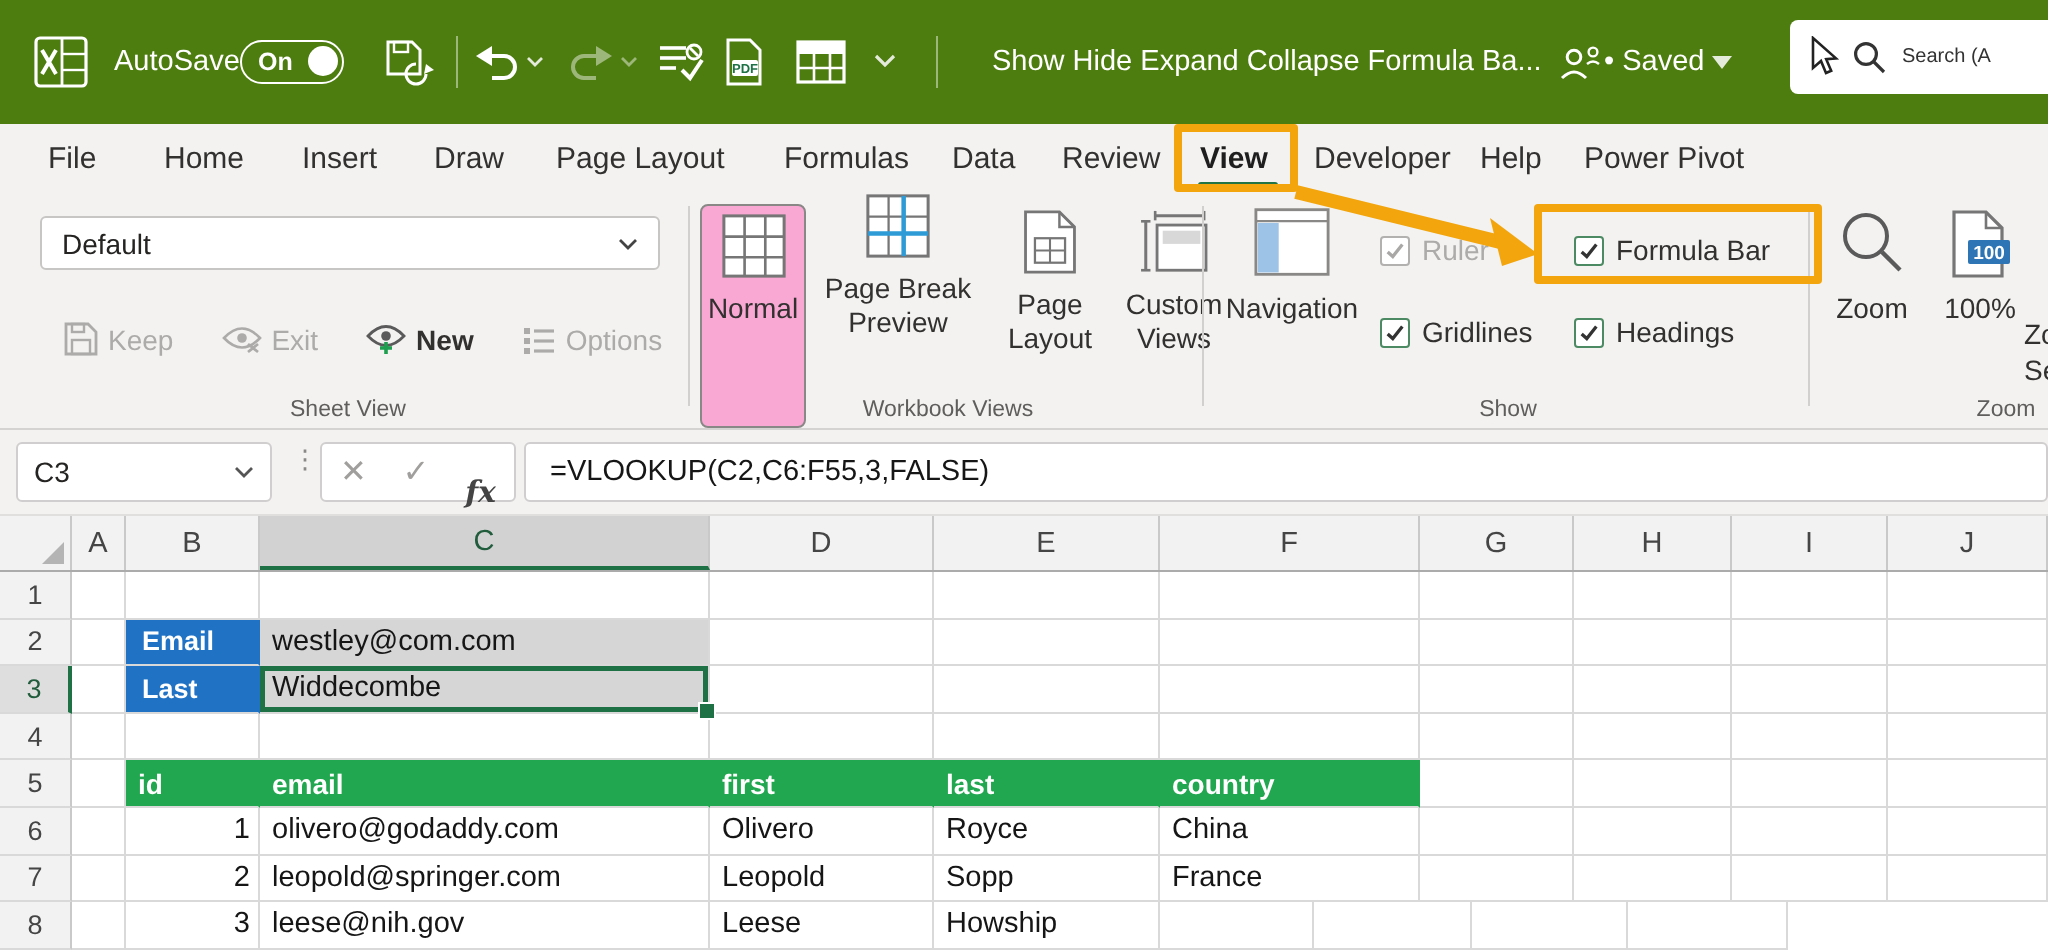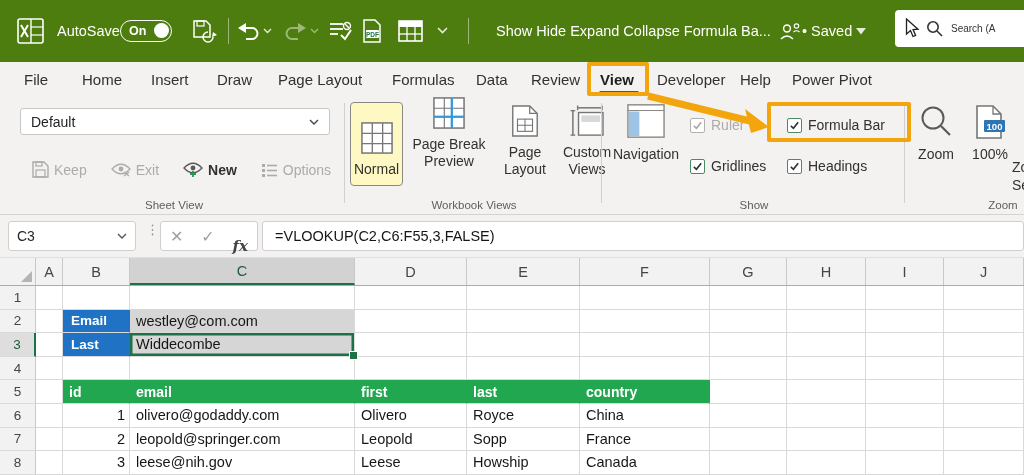--- a/index.html
+++ b/index.html
@@ -31,21 +31,21 @@
   .rgroup { position:absolute; top:0; height:117px; }
   .gdiv { position:absolute; top:6px; width:1px; height:100px; background:#D2D0CE; }
   .grouplabel { position:absolute; bottom:3px; left:0; width:100%; text-align:center; font-size:11.5px; color:#605E5C; }
   .dropdown { position:absolute; left:12px; top:11px; width:310px; height:27px; background:#fff; border:1px solid #C8C6C4; border-radius:3px; display:flex; align-items:center; padding:0 10px; font-size:14px; color:#252423; cursor:pointer; }
   .dropdown .dd-ch { margin-left:auto; }
   .sv-btns { position:absolute; left:24px; top:64px; display:flex; gap:24px; }
   .sv-btn { display:flex; align-items:center; gap:5px; font-size:14px; color:#323130; cursor:pointer; }
   .sv-btn.disabled { color:#ACABA9; cursor:default; }
   .big-btn { position:absolute; text-align:center; font-size:14px; color:#323130; cursor:pointer; }
   .big-btn .bb-label { margin-top:4px; line-height:16.5px; }
-  .normal-btn { left:0px; top:5px; width:53px; height:84px; background:#fef9c3; border:1px solid #8A8886; border-radius:4px; padding-top:19px; }
+  .normal-btn { left:0px; top:5px; width:53px; height:112px; background:#f9a8d4; border:1px solid #8A8886; border-radius:4px; padding-top:4px; }
   .cbrow { position:absolute; display:flex; align-items:flex-end; gap:6px; font-size:14px; color:#323130; cursor:pointer; white-space:nowrap; }
   .cbrow.disabled { color:#ACABA9; cursor:default; }
   .cb { width:15px; height:15px; background:#fff; border:1.5px solid #4C8A64; border-radius:2px; display:flex; align-items:center; justify-content:center; }
   .cbrow.disabled .cb { border-color:#B3B1AF; }
   .cuttext { position:absolute; left:104px; top:62px; font-size:14px; color:#323130; line-height:17.5px; white-space:nowrap; }
 
   
   .formularow { position:absolute; top:215px; left:0; width:1024px; height:43px; background:#F3F2F1; border-bottom:1px solid #E1DFDD; }
   .namebox { position:absolute; left:8px; top:6px; width:128px; height:30px; background:#fff; border:1px solid #D0CECE; border-radius:3px; display:flex; align-items:center; padding:0 8px; font-size:14px; color:#252423; cursor:text; }
   .namebox .dd-ch { margin-left:auto; }
@@ -532,21 +532,20 @@
         <div class="cell" style="width: 78px;"></div>
         <div class="cell" style="width: 80px;"></div>
       </div>
       <div class="srow">
         <div class="rowh">8</div>
         <div class="cell" style="width: 27px;"></div>
         <div class="cell num" style="width: 67px;">3</div>
         <div class="cell" style="width: 225px;">leese@nih.gov</div>
         <div class="cell" style="width: 112px;">Leese</div>
         <div class="cell" style="width: 113px;">Howship</div>
-        <div class="cell" style="width: 130px;">Canada</div>
         <div class="cell" style="width: 77px;"></div>
         <div class="cell" style="width: 79px;"></div>
         <div class="cell" style="width: 78px;"></div>
         <div class="cell" style="width: 80px;"></div>
       </div>
     </div>
 
   <svg class="arrow-overlay" width="1024" height="475">
     <line x1="648" y1="96" x2="750" y2="121" stroke="#F2A50C" stroke-width="7"></line>
     <polygon points="769,127 745,109 751,133" fill="#F2A50C"></polygon>

